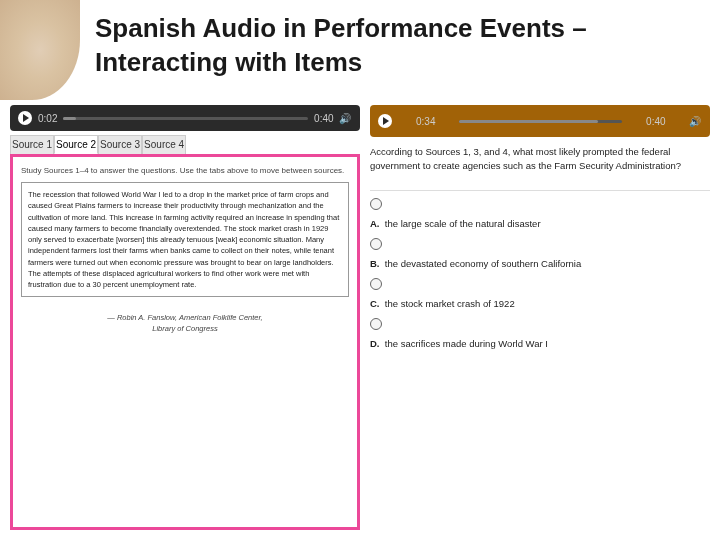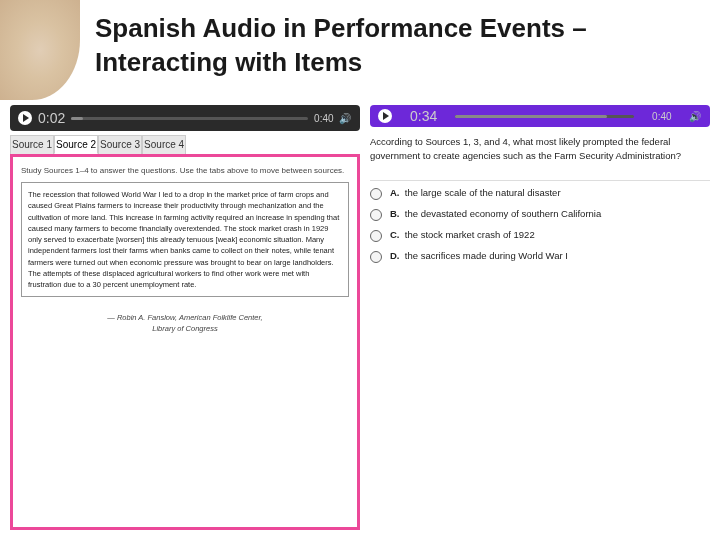--- a/index.html
+++ b/index.html
@@ -91,21 +91,21 @@
       width: 0;
       height: 0;
       border-top: 4px solid transparent;
       border-bottom: 4px solid transparent;
       border-left: 6px solid #2a2a2a;
       margin-left: 1px;
     }
 
     .time-left {
       color: #ccc;
-      font-size: 14px;
+      font-size: 10px;
       flex-shrink: 0;
     }
 
     .progress-bar {
       flex: 1;
       height: 3px;
       background: #555;
       border-radius: 2px;
       position: relative;
     }
@@ -202,47 +202,48 @@
       flex-direction: column;
       gap: 8px;
     }
 
     .answer-option {
       display: flex;
       align-items: flex-start;
       gap: 8px;
       font-size: 9.5px;
       color: #222;
+      flex-direction: column;
     }
 
     .radio-circle {
       width: 12px;
       height: 12px;
       border: 1px solid #666;
       border-radius: 50%;
       flex-shrink: 0;
       margin-top: 1px;
       background: #f5f5f5;
     }
 
     .divider-line {
       border: none;
       border-top: 1px solid #ddd;
       margin: 6px 0;
     }
 
     .audio-player-right {
-      background: #6d28d9;
+      background: #a16207;
       border-radius: 4px;
       padding: 5px 8px;
       display: flex;
       align-items: center;
-      gap: 18px;
+      gap: 24px;
       margin-bottom: 8px;
-      height: 22px;
+      height: 32px;
     }
   </style>
 </head>
 <body>
 
 <div class="deco-circle"></div>
 
 <div class="title-area">
   <h1 class="main-title">Spanish Audio in Performance Events – Interacting with Items</h1>
 </div>

